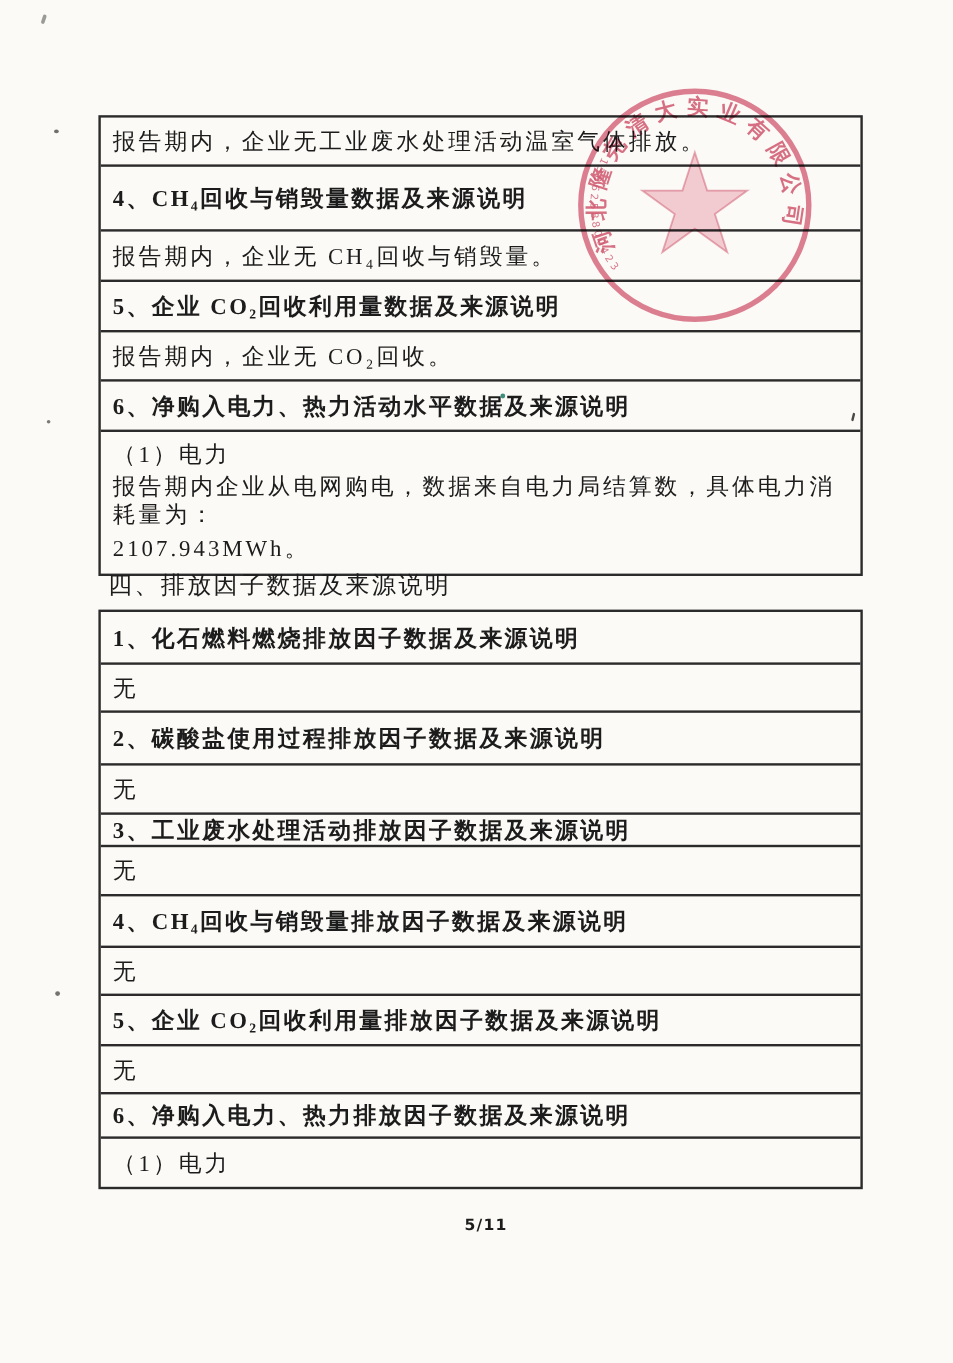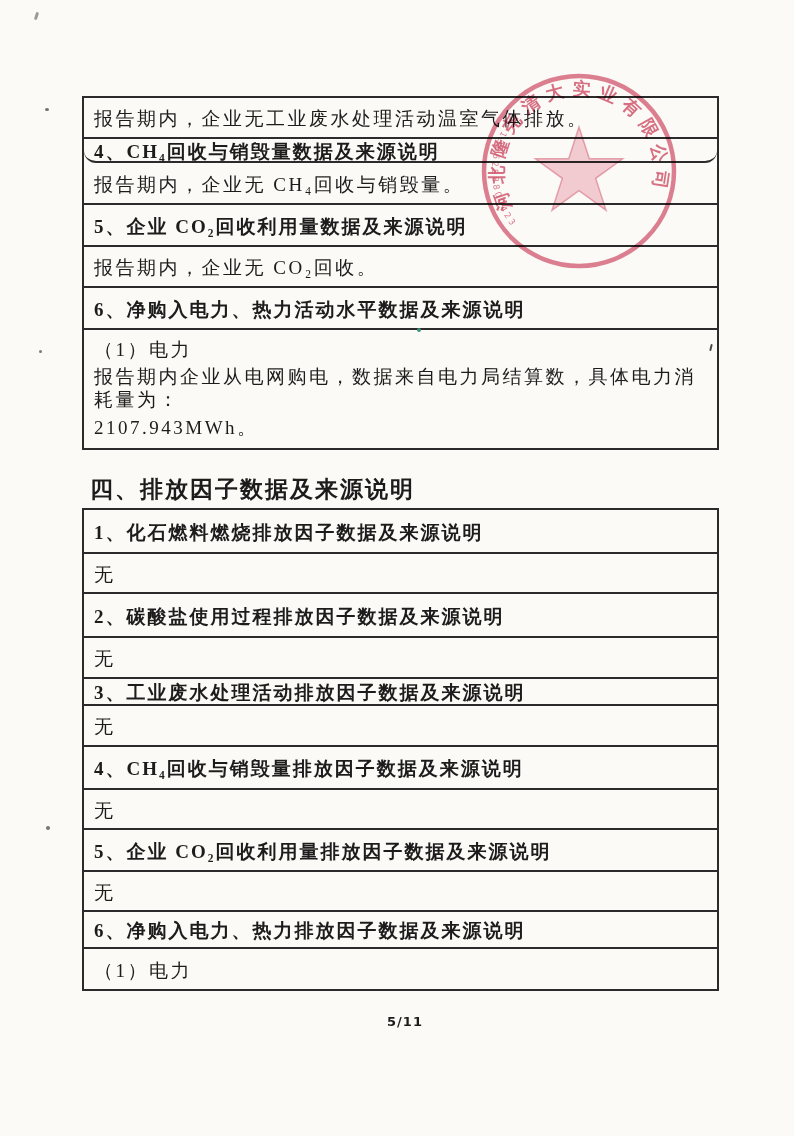--- a/index.html
+++ b/index.html
@@ -36,21 +36,21 @@
   .tbl .row.multiline {
     flex-direction: column;
     align-items: stretch;
     justify-content: space-evenly;
     padding-top: 4px; padding-bottom: 4px;
   }
   .tbl .row.multiline .line { letter-spacing: 2.5px; }
 
   #table1 { top: 96px; }
   #table1 .row:nth-child(1) { height: 41px; }
-  #table1 .row:nth-child(2) { height: 24px; border-radius: 15px; }
+  #table1 .row:nth-child(2) { height: 54px; }
   #table1 .row:nth-child(3) { height: 42px; }
   #table1 .row:nth-child(4) { height: 42px; }
   #table1 .row:nth-child(5) { height: 41px; text-align: center; }
   #table1 .row:nth-child(6) { height: 42px; text-align: center; }
   #table1 .row:nth-child(7) { height: 118px; }
 
   #table2 { top: 508px; }
   #table2 .row:nth-child(1)  { height: 44px; }
   #table2 .row:nth-child(2)  { height: 40px; }
   #table2 .row:nth-child(3)  { height: 44px; }
@@ -60,22 +60,22 @@
   #table2 .row:nth-child(7)  { height: 43px; }
   #table2 .row:nth-child(8)  { height: 40px; }
   #table2 .row:nth-child(9)  { height: 42px; }
   #table2 .row:nth-child(10) { height: 40px; }
   #table2 .row:nth-child(11) { height: 37px; }
   #table2 .row:nth-child(12) { height: 40px; }
 
   .section-heading {
     position: absolute;
     left: 90px; top: 474px;
-    font-size: 23px;
-    font-weight: 700;
+    font-size: 20px;
+    font-weight: 400;
     letter-spacing: 2px;
   }
 
   .footer-page {
     position: absolute;
     left: 16px; right: 0;
     top: 1014px;
     text-align: center;
     font-size: 13px;
     font-weight: 700;

